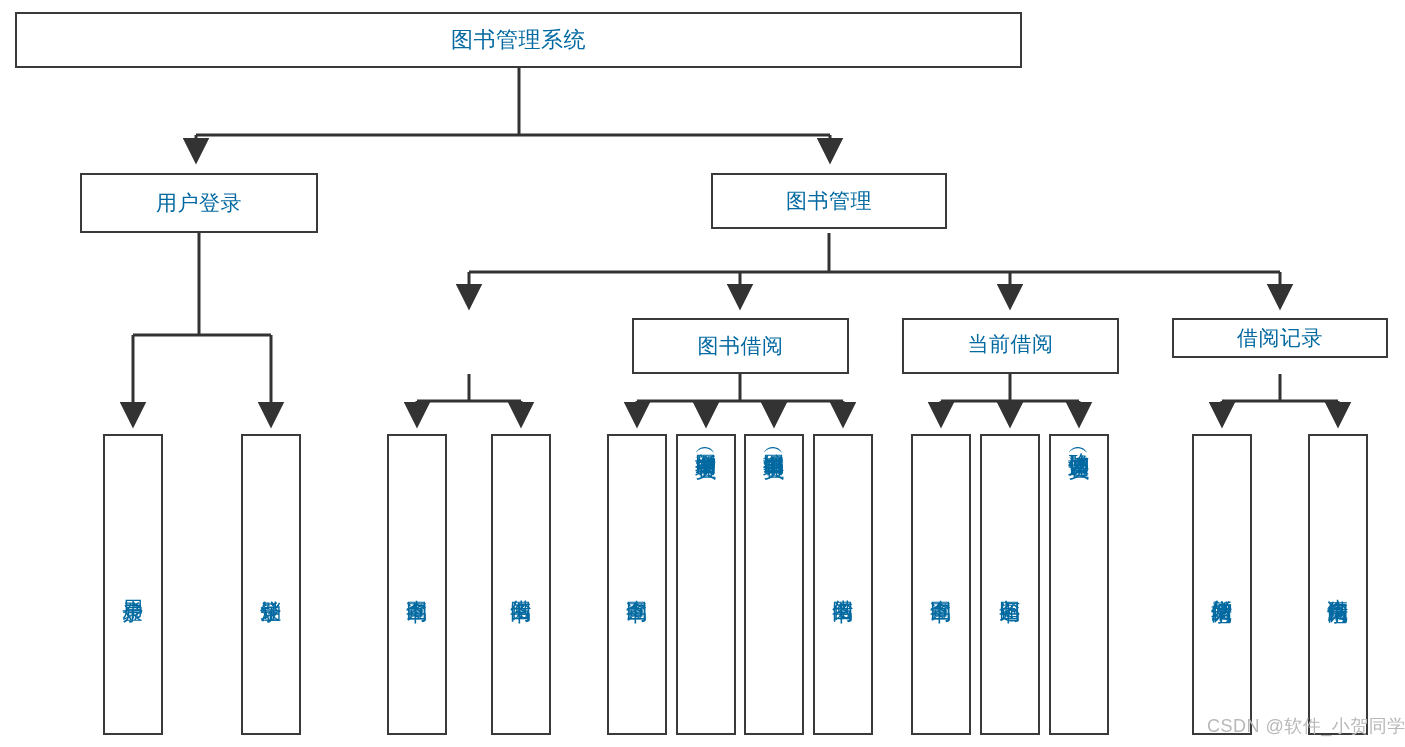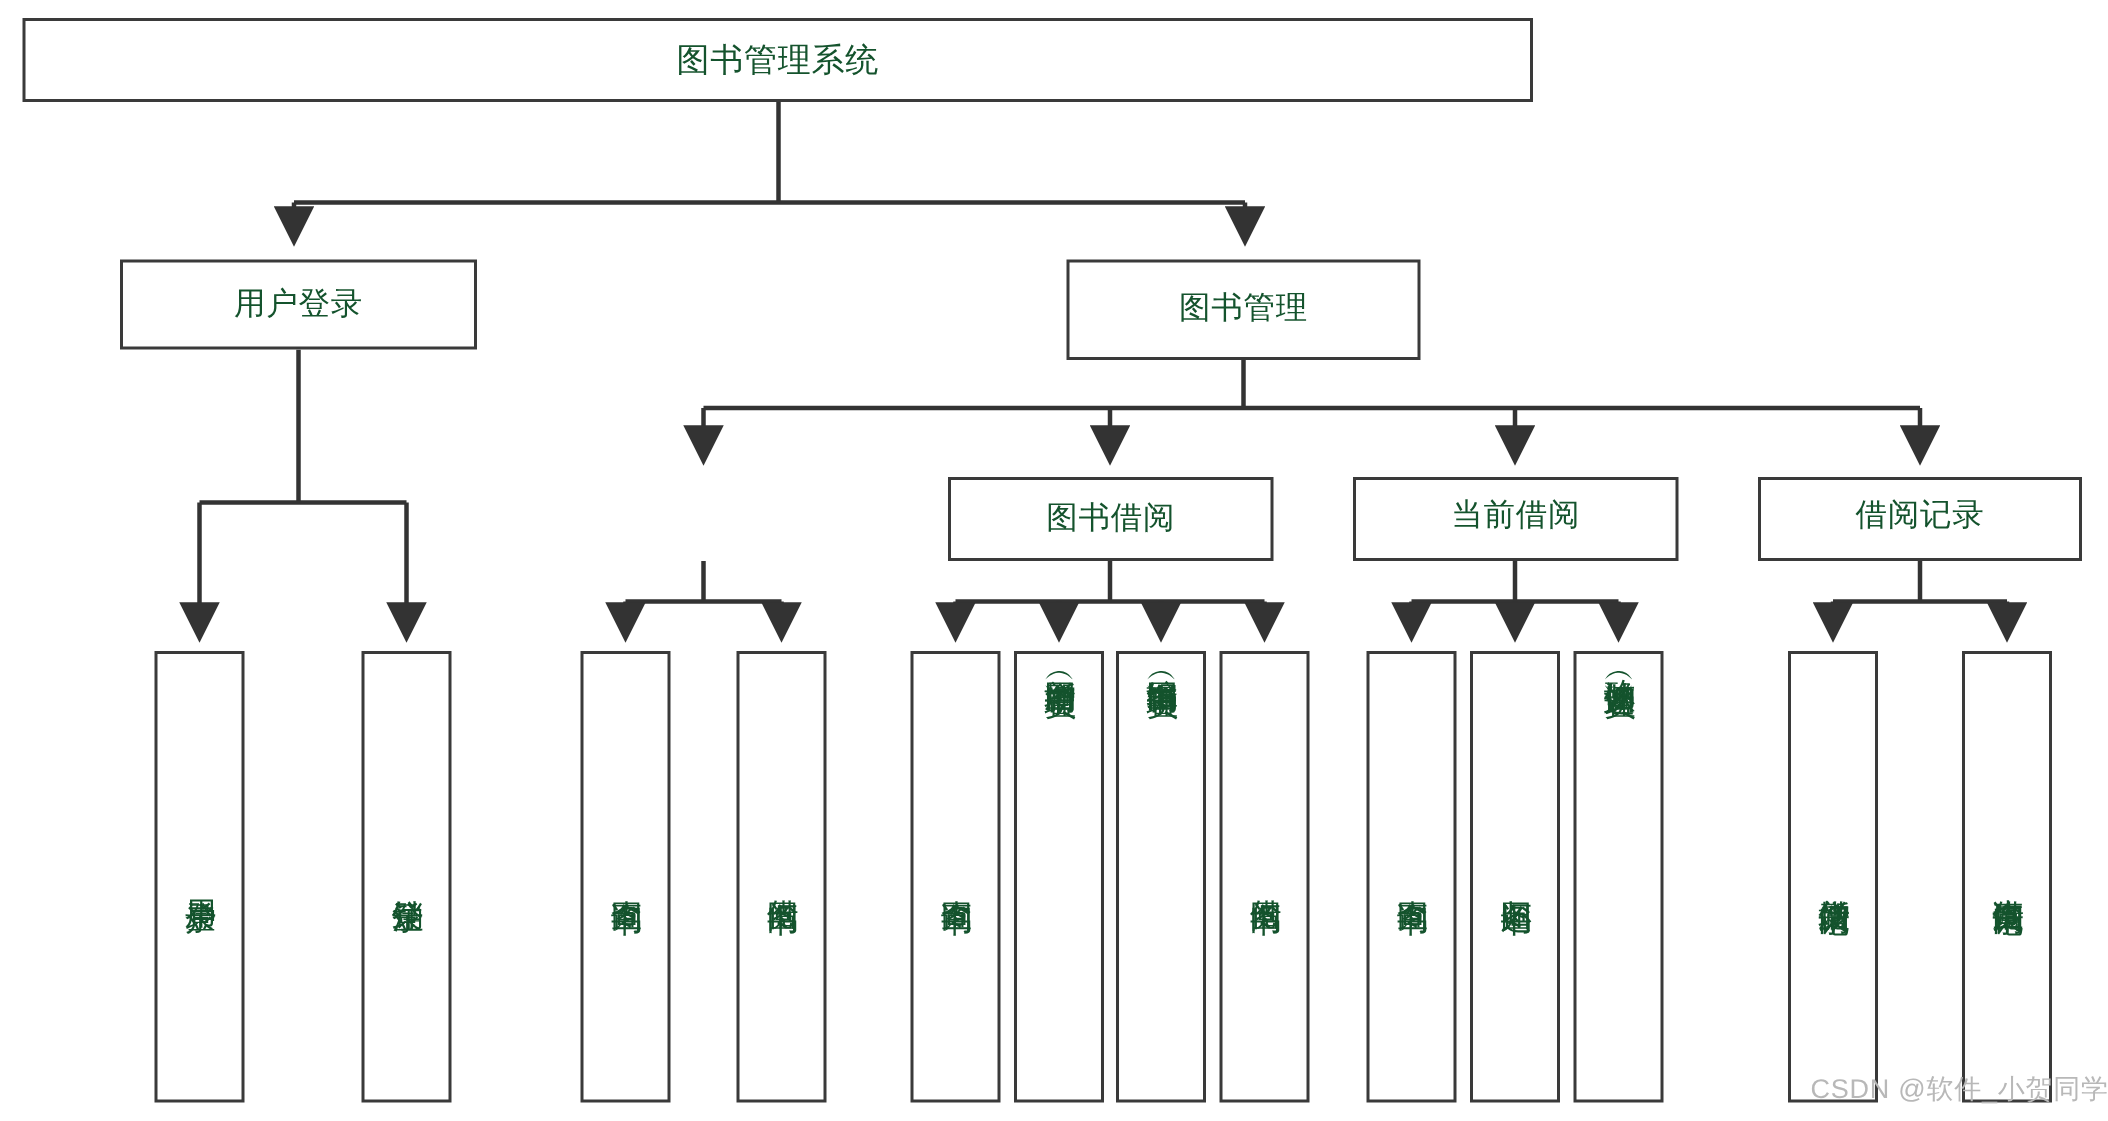--- a/index.html
+++ b/index.html
@@ -26,21 +26,21 @@
     pointer-events: none;
   }
   .node {
     position: absolute;
     box-sizing: border-box;
     background: #ffffff;
     border: 2px solid #3a3a3a;
     display: flex;
     align-items: center;
     justify-content: center;
-    color: #14532d;
+    color: #0369a1;
   }
   .node-label {
     display: block;
     text-align: center;
     line-height: 1.18;
     letter-spacing: 0.5px;
     white-space: nowrap;
   }
   .h-node .node-label {
     font-size: 21px;
@@ -129,34 +129,34 @@
   </svg>
 
   <div class="node root h-node" style="left:15px; top:12px; width:1007px; height:56px;">
     <span class="node-label">图书管理系统</span>
   </div>
 
   <div class="node h-node" style="left:80px; top:173px; width:238px; height:60px;">
     <span class="node-label">用户登录</span>
   </div>
 
-  <div class="node h-node" style="left:711px; top:173px; width:236px; height:67px;">
+  <div class="node h-node" style="left:711px; top:173px; width:236px; height:56px;">
     <span class="node-label">图书管理</span>
   </div>
 
 
   <div class="node h-node" style="left:632px; top:318px; width:217px; height:56px;">
     <span class="node-label">图书借阅</span>
   </div>
 
   <div class="node h-node" style="left:902px; top:318px; width:217px; height:56px;font-family:Liberation Mono, monospace;">
     <span class="node-label">当前借阅</span>
   </div>
 
-  <div class="node h-node" style="left:1172px; top:318px; width:216px; height:56px;font-family:Liberation Mono, monospace;">
+  <div class="node h-node" style="left:1172px; top:318px; width:216px; height:40px;">
     <span class="node-label">借阅记录</span>
   </div>
 
   <div class="node leaf center-v" style="left:103px; top:434px; width:60px; height:301px;">
     <span class="node-label">用户登录</span>
   </div>
 
   <div class="node leaf center-v" style="left:241px; top:434px; width:60px; height:301px;">
     <span class="node-label">注销登录</span>
   </div>

